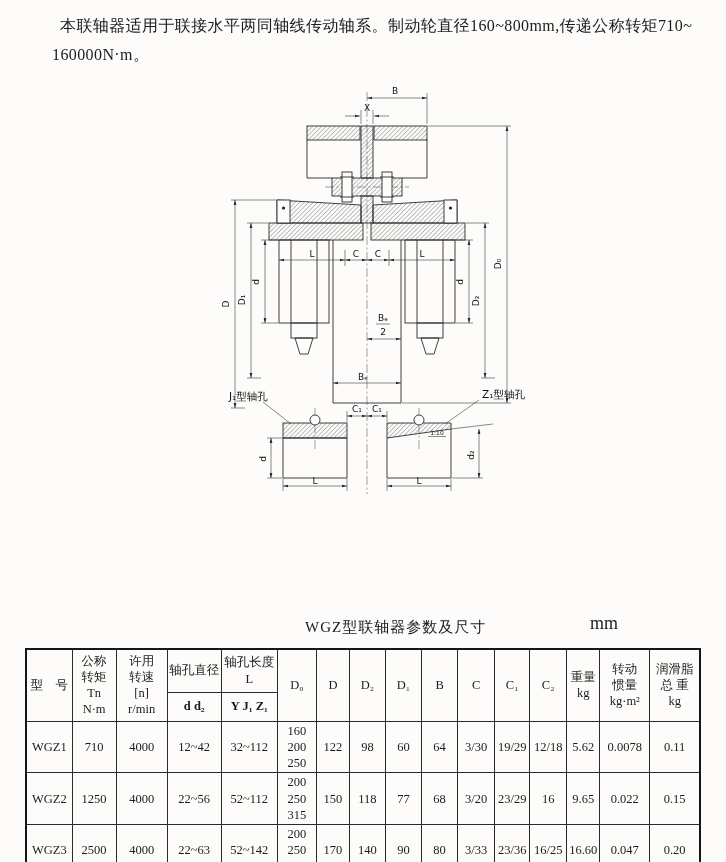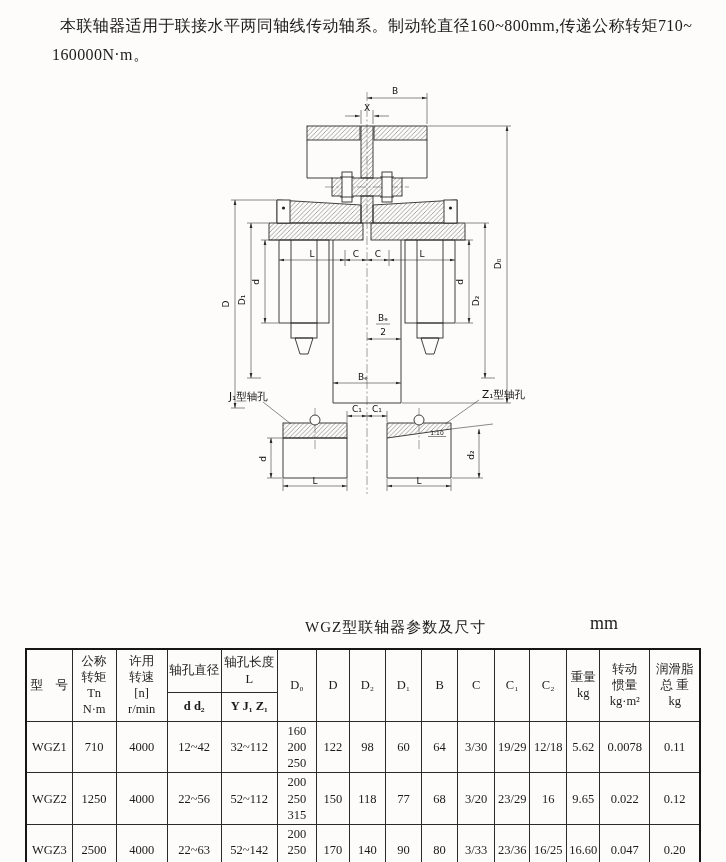--- a/index.html
+++ b/index.html
@@ -266,21 +266,21 @@
 315</td>
         <td>150</td>
         <td>118</td>
         <td>77</td>
         <td>68</td>
         <td>3/20</td>
         <td>23/29</td>
         <td>16</td>
         <td>9.65</td>
         <td>0.022</td>
-        <td>0.12</td>
+        <td>0.15</td>
       </tr>
       <tr>
         <td>WGZ3</td>
         <td>2500</td>
         <td>4000</td>
         <td>22~63</td>
         <td>52~142</td>
         <td class="stack3">200
 250
 315</td>

